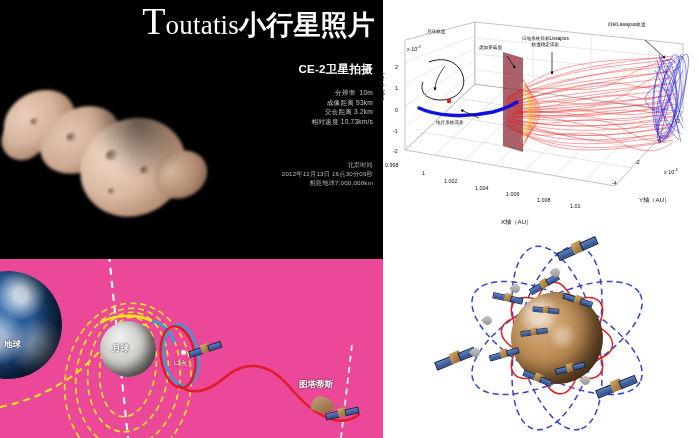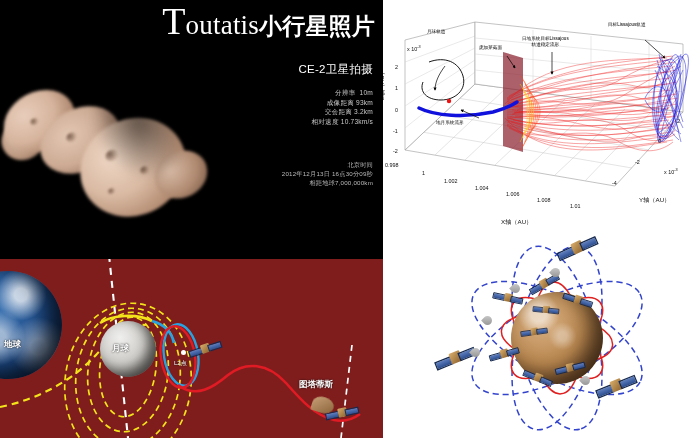--- a/index.html
+++ b/index.html
@@ -4,31 +4,31 @@
 <title>Toutatis Mission Figure Panel</title>
 <style>
   html,body{margin:0;padding:0;background:#fff;}
   body{width:698px;height:438px;overflow:hidden;
        font-family:"Liberation Sans","DejaVu Sans",sans-serif;}
   .sheet{position:relative;width:698px;height:438px;background:#ffffff;}
 
   
   .panel{position:absolute;overflow:hidden;}
   #p-tl{left:0;top:0;width:383px;height:259px;background:#000;}
-  #p-bl{left:0;top:259px;width:383px;height:179px;background:#7f1d1d;}
+  #p-bl{left:0;top:259px;width:383px;height:179px;background:#ec4899;}
   #p-tr{left:383px;top:0;width:315px;height:230px;background:#fff;}
   #p-br{left:383px;top:230px;width:315px;height:208px;background:#fff;}
 
   
   .hdr-title{position:absolute;right:8px;top:4px;color:#fff;white-space:nowrap;
      font-family:"Liberation Serif","DejaVu Serif",serif;font-size:27px;letter-spacing:.2px;}
   .hdr-title .cap{font-size:38px;line-height:.9;}
-  .hdr-title .cn{font-family:"DejaVu Sans",sans-serif;font-size:23px;font-weight:600;}
+  .hdr-title .cn{font-family:"DejaVu Sans",sans-serif;font-size:27px;font-weight:600;}
   .sub-title{position:absolute;right:10px;top:62px;color:#fff;font-size:11.5px;
-     font-weight:normal;letter-spacing:.3px;white-space:nowrap;}
+     font-weight:bold;letter-spacing:.3px;white-space:nowrap;}
   .spec{position:absolute;right:10px;top:88px;color:#c8c8c8;font-size:6.6px;
      line-height:9.6px;text-align:right;white-space:nowrap;letter-spacing:.2px;}
   .stamp{position:absolute;right:10px;top:160px;color:#b9b9b9;font-size:6.2px;
      line-height:9px;text-align:right;white-space:nowrap;letter-spacing:.2px;}
 
   
   .ast-wrap{position:absolute;left:8px;top:58px;width:190px;height:195px;
      transform:rotate(-28deg);}
   .ast{position:absolute;border-radius:50%;filter:blur(1.6px);}
   .ast-lobeA{left:18px;top:8px;width:74px;height:58px;

